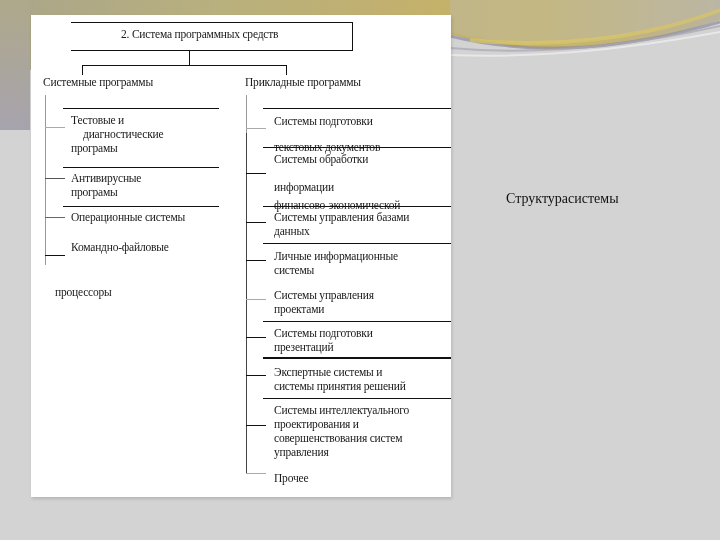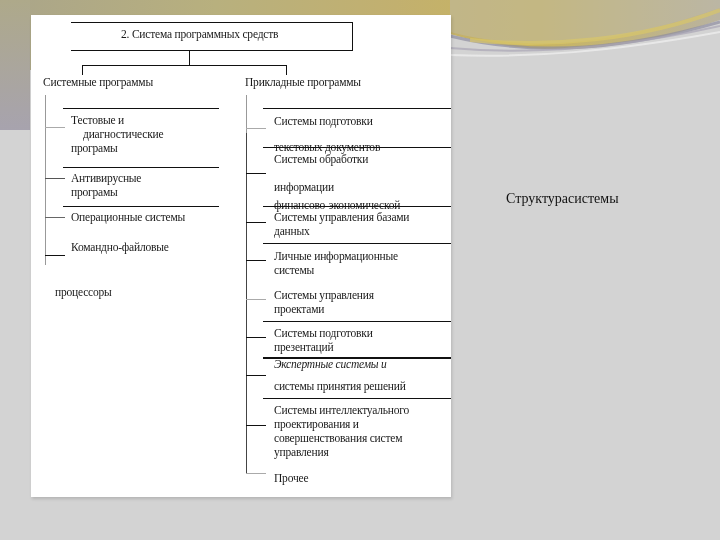--- a/index.html
+++ b/index.html
@@ -143,21 +143,21 @@
   <div class="hl" style="left:232px; top:306px; width:188px;"></div>
   <div class="tick" style="left:215px; top:322px;"></div>
   <div>
     <div class="txt" style="left:243px; top:311px;">Системы подготовки</div>
     <div class="txt" style="left:243px; top:325px;">презентаций</div>
   </div>
 
   <div class="hl thick" style="left:232px; top:342px; width:188px;"></div>
   <div class="tick" style="left:215px; top:360px;"></div>
   <div>
-    <div class="txt" style="left:243px; top:342px;font-style:italic;">Экспертные системы и</div>
+    <div class="txt" style="left:243px; top:350px;">Экспертные системы и</div>
     <div class="txt" style="left:243px; top:364px;">системы принятия решений</div>
   </div>
 
   <div class="hl" style="left:232px; top:383px; width:188px;"></div>
   <div class="tick" style="left:215px; top:410px;"></div>
   <div>
     <div class="txt" style="left:243px; top:388px;">Системы интеллектуального</div>
     <div class="txt" style="left:243px; top:402px;">проектирования и</div>
     <div class="txt" style="left:243px; top:416px;">совершенствования систем</div>
     <div class="txt" style="left:243px; top:430px;">управления</div>

